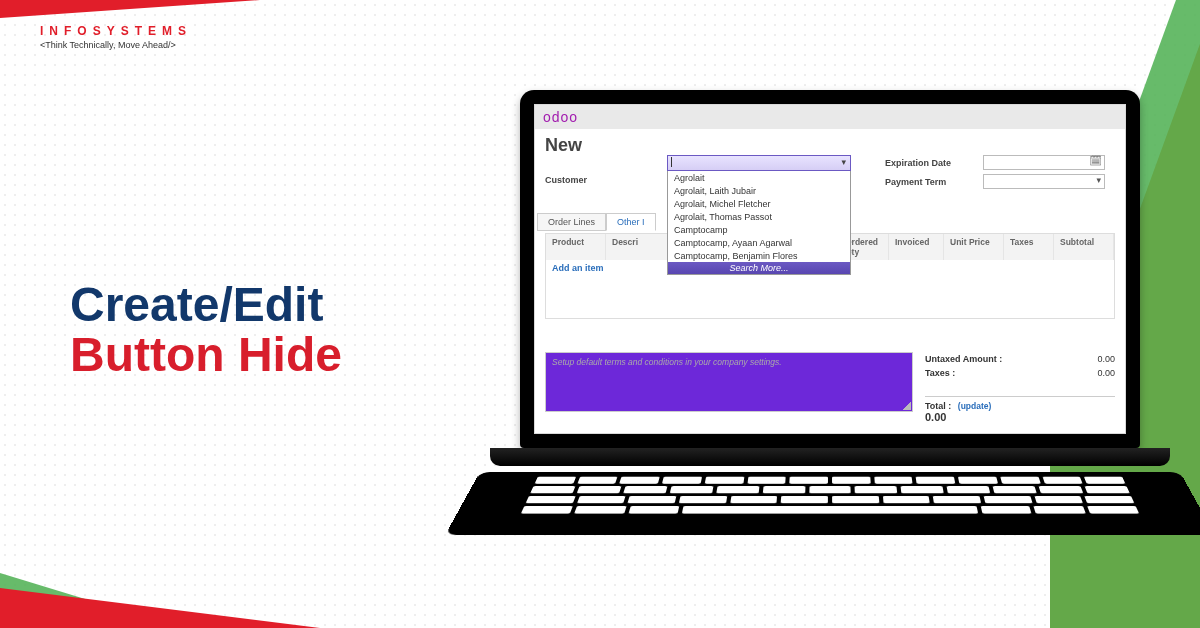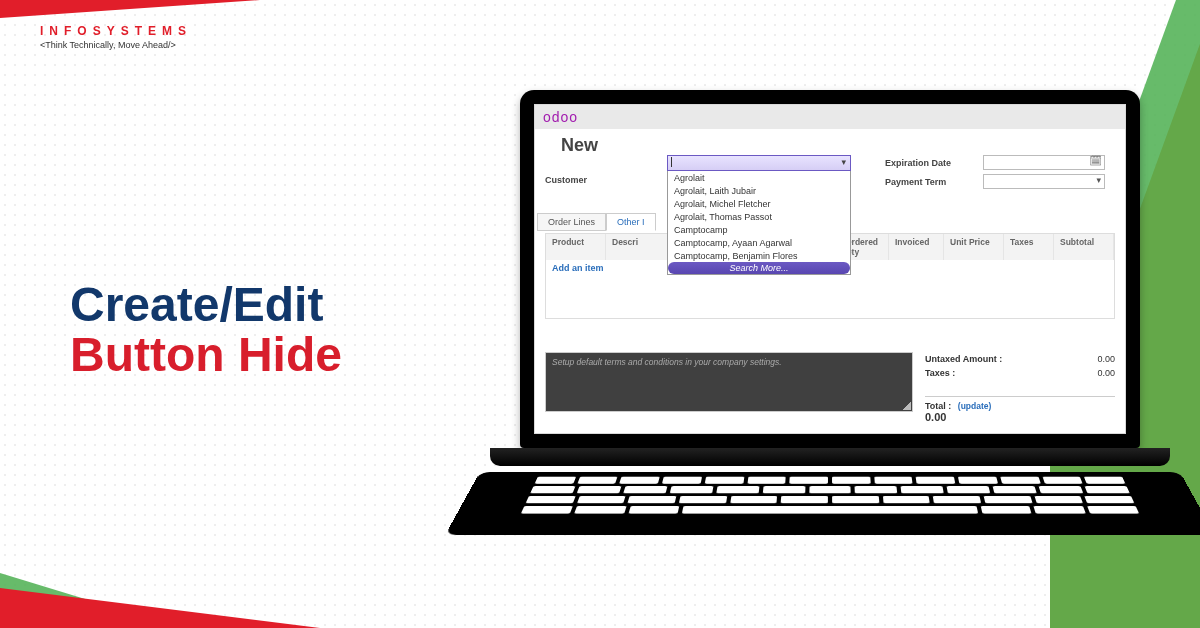--- a/index.html
+++ b/index.html
@@ -150,21 +150,21 @@
 
   
   .odoo-bar {
     background:#e9e9e9;
     padding:4px 8px;
     font-size:14px;
     color:#a21caf;
     font-family: 'Trebuchet MS', sans-serif;
     letter-spacing:1px;
   }
-  .odoo-body { padding: 4px 10px 8px 26px; background:#fff; position:relative; height: calc(100% - 24px);}
+  .odoo-body { padding: 4px 10px 8px 10px; background:#fff; position:relative; height: calc(100% - 24px);}
   .h-new { font-size:18px; font-weight:700; color:#444; margin-bottom:6px; margin-top:2px;}
   .lbl { font-size:9px; font-weight:700; color:#444; }
   .lbl-cust { position:absolute; top:46px; left:10px; }
   .right-fields { position:absolute; top:26px; right:20px; width:220px; font-size:9px;}
   .right-fields .rf { display:flex; align-items:center; margin-bottom:4px; gap:8px; }
   .right-fields .rf .lbl { width:90px; }
   .inpbox {
     flex:1; border:1px solid #bbb; height:15px; background:#fff; position:relative;
   }
   .inpbox.cal::after { content:"🗓"; position:absolute; right:2px; top:-1px; font-size:10px; color:#555;}
@@ -190,21 +190,20 @@
     border:1px solid #999; border-top:none;
     background:#fff;
     font-size:9px;
   }
   .dd-list .opt { padding:1.5px 6px; color:#333; }
   .dd-more {
     background: linear-gradient(#6b59c3,#5846b0);
     color:#fff; text-align:center;
     font-size:9px; padding:1px 0;
     font-style:italic;
-    border-radius:6px;
   }
 
   .tabs {
     position:absolute; top:84px; left:2px; right:10px;
     display:flex; gap:0;
     font-size:9px;
   }
   .tab {
     padding:3px 10px;
     border:1px solid #ccc;
@@ -241,21 +240,21 @@
     position:absolute;
     bottom:8px; left:10px; right:10px;
     display:flex;
     gap:12px;
     align-items:flex-start;
   }
   .txtarea {
     flex:1;
     height:60px;
     border:1px solid #ccc;
-    background:#404040;
+    background:#6d28d9;
     padding:4px 6px;
     color:#aaa;
     font-style:italic;
     font-size:8.5px;
     position:relative;
   }
   .txtarea::after{
     content:"";
     position:absolute;
     right:1px; bottom:1px;

